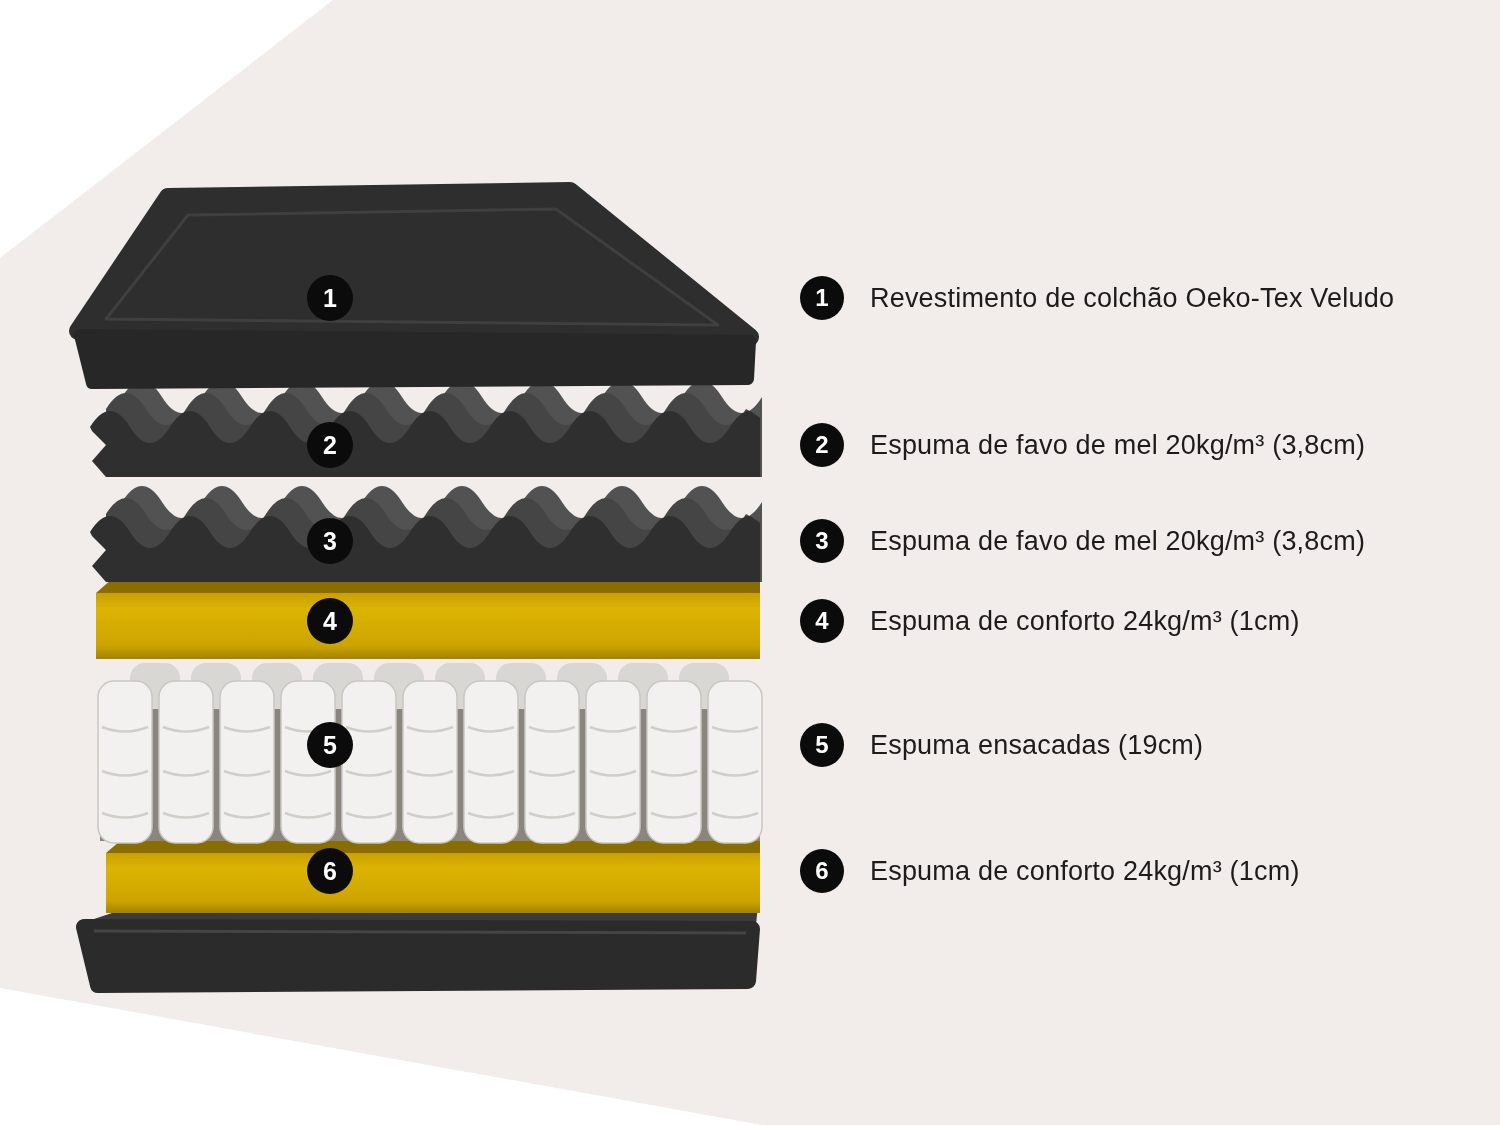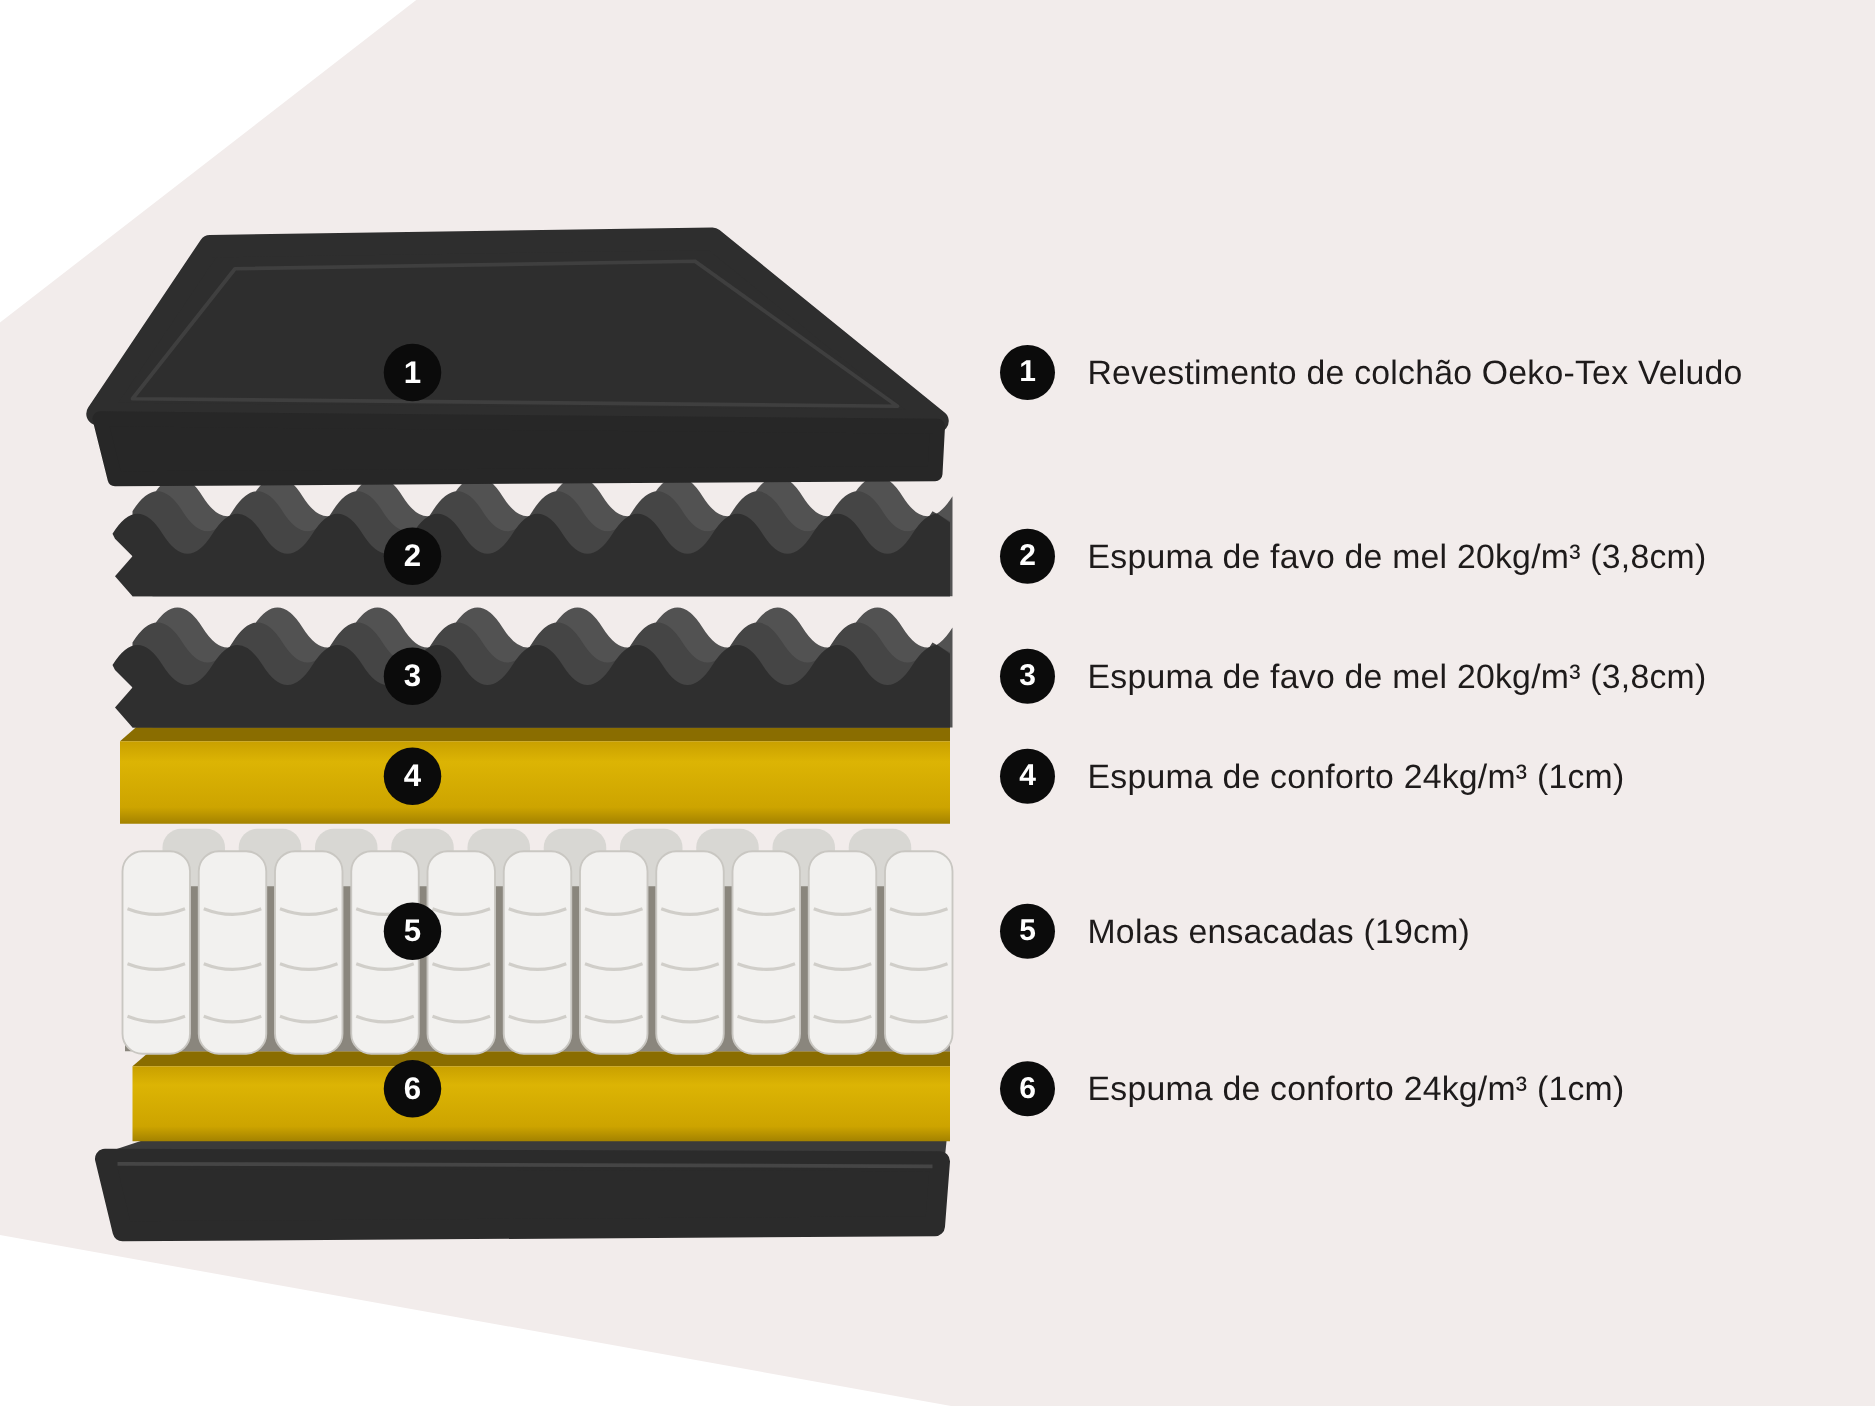--- a/index.html
+++ b/index.html
@@ -132,20 +132,20 @@
   <div class="legend-row r3">
     <div class="legend-badge">3</div>
     <div class="legend-label">Espuma de favo de mel 20kg/m³ (3,8cm)</div>
   </div>
   <div class="legend-row r4">
     <div class="legend-badge">4</div>
     <div class="legend-label">Espuma de conforto 24kg/m³ (1cm)</div>
   </div>
   <div class="legend-row r5">
     <div class="legend-badge">5</div>
-    <div class="legend-label">Molas ensacadas (19cm)</div>
+    <div class="legend-label">Espuma ensacadas (19cm)</div>
   </div>
   <div class="legend-row r6">
     <div class="legend-badge">6</div>
     <div class="legend-label">Espuma de conforto 24kg/m³ (1cm)</div>
   </div>
 
 </div>
 
 </body></html>

